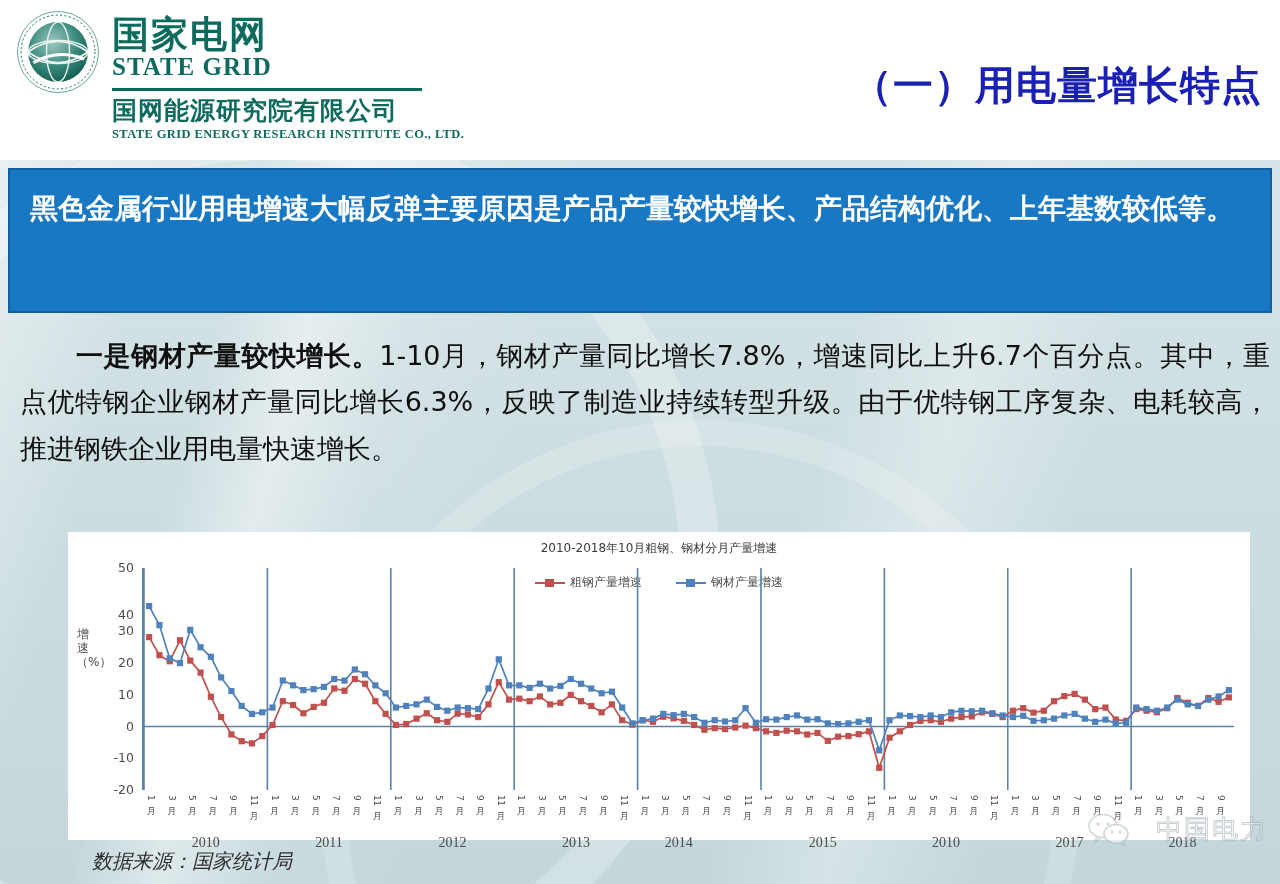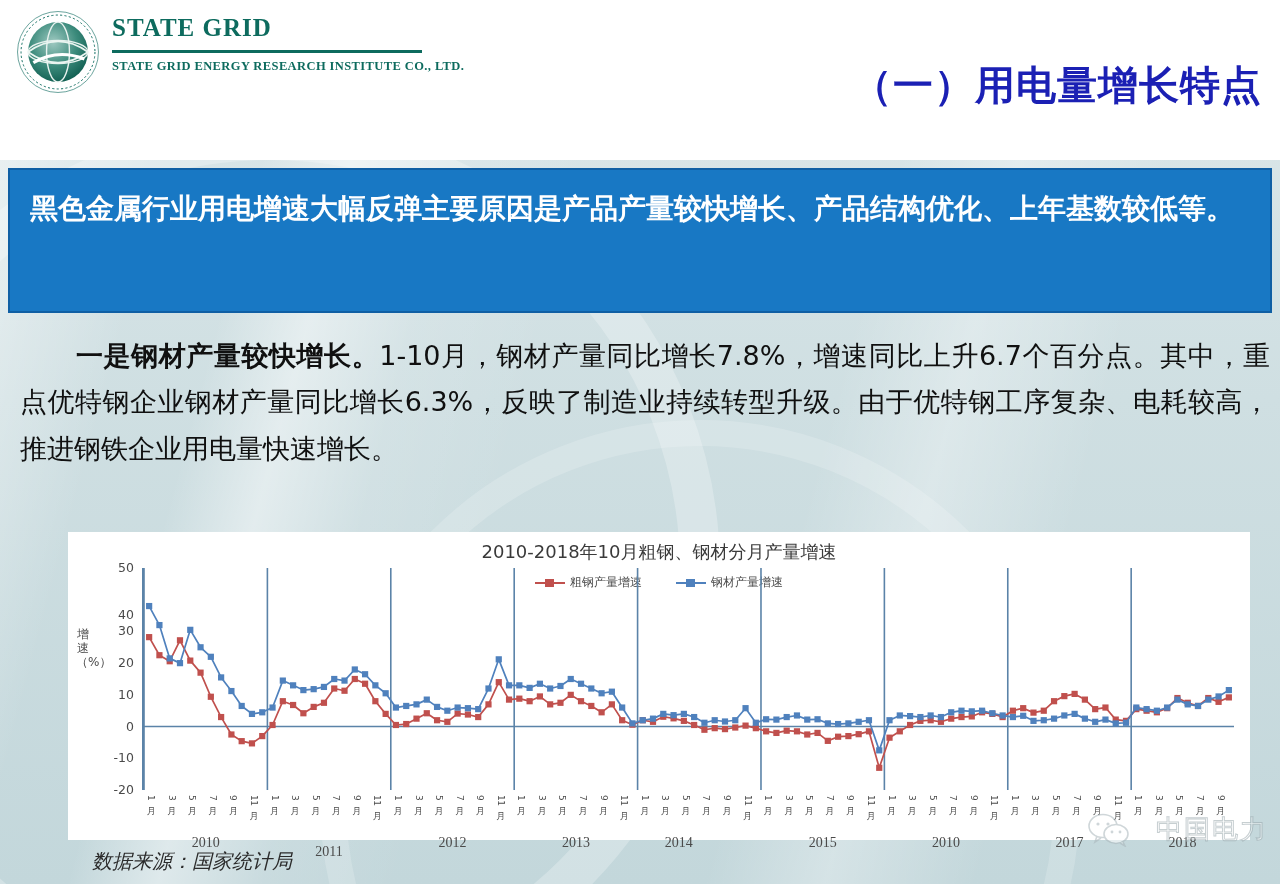--- a/index.html
+++ b/index.html
@@ -72,21 +72,21 @@
 
   
   #chart-card {
     position: absolute; left: 68px; top: 532px; width: 1182px; height: 308px;
     background: #ffffff;
   }
   #chart-title {
     position: absolute; left: 0; top: 8px; width: 100%;
     text-align: center;
     font-family: "DejaVu Sans", sans-serif;
-    font-size: 18px; color: #3a3a3a;
+    font-size: 12px; color: #3a3a3a;
   }
   #legend {
     position: absolute; left: 0; top: 42px; width: 100%;
     display: flex; justify-content: center; gap: 34px;
     font-family: "DejaVu Sans", sans-serif; font-size: 12px; color: #4a4a4a;
   }
   .legend-item { display: flex; align-items: center; gap: 5px; }
   .legend-mark { position: relative; width: 30px; height: 10px; }
   .legend-mark i { position: absolute; left: 0; top: 4px; width: 30px; height: 2.2px; display: block; }
   .legend-mark b { position: absolute; left: 10px; top: 1px; width: 9px; height: 8px; display: block; }
@@ -150,22 +150,24 @@
         <circle cx="50" cy="50" r="34" fill="url(#gg)"></circle>
         <ellipse cx="50" cy="50" rx="34" ry="13" fill="none" stroke="#e8f2ef" stroke-width="1.6"></ellipse>
         <ellipse cx="50" cy="50" rx="13" ry="34" fill="none" stroke="#e8f2ef" stroke-width="1.6"></ellipse>
         <path d="M16 50 Q50 26 84 50" fill="none" stroke="#eaf5f1" stroke-width="2"></path>
         <path d="M16 50 Q50 74 84 50" fill="none" stroke="#eaf5f1" stroke-width="2"></path>
         <path d="M22 62 Q50 46 80 58" fill="none" stroke="#ffffff" stroke-width="3.6"></path>
         <circle cx="50" cy="50" r="42" fill="none" stroke="#0d6b5e" stroke-width="1.1" stroke-dasharray="2.4 2.6"></circle>
         <circle cx="50" cy="50" r="46" fill="none" stroke="#0d6b5e" stroke-width="0.7"></circle>
       </svg>
       <div id="brand">
+        <div class="brand-cn">国家电网</div>
         <div class="brand-en">STATE GRID</div>
         <div class="brand-rule"></div>
+        <div class="brand-cn2">国网能源研究院有限公司</div>
         <div class="brand-en2">STATE GRID ENERGY RESEARCH INSTITUTE CO., LTD.</div>
       </div>
     </div>
     <div id="header-title">（一）用电量增长特点</div>
   </div>
 
   <div id="banner">
     <div id="banner-text">黑色金属行业用电增速大幅反弹主要原因是产品产量较快增长、产品结构优化、上年基数较低等。</div>
   </div>
 
@@ -587,21 +589,21 @@
         <div class="xmonth" style="left: 981.047px; top: 263px;">5月</div>
         <div class="xmonth" style="left: 1001.61px; top: 263px;">7月</div>
         <div class="xmonth" style="left: 1022.18px; top: 263px;">9月</div>
         <div class="xmonth" style="left: 1042.75px; top: 263px;">11月</div>
         <div class="xmonth" style="left: 1063.31px; top: 263px;">1月</div>
         <div class="xmonth" style="left: 1083.88px; top: 263px;">3月</div>
         <div class="xmonth" style="left: 1104.44px; top: 263px;">5月</div>
         <div class="xmonth" style="left: 1125.01px; top: 263px;">7月</div>
         <div class="xmonth" style="left: 1145.58px; top: 263px;">9月</div>
         <div class="xyear" style="left: 76px; width: 123.396px; top: 303px;">2010</div>
-        <div class="xyear" style="left: 199.396px; width: 123.396px; top: 312px;">2011</div>
+        <div class="xyear" style="left: 199.396px; width: 123.396px; top: 303px;">2011</div>
         <div class="xyear" style="left: 322.792px; width: 123.396px; top: 303px;">2012</div>
         <div class="xyear" style="left: 446.189px; width: 123.396px; top: 303px;">2013</div>
         <div class="xyear" style="left: 549px; width: 123.396px; top: 303px;">2014</div>
         <div class="xyear" style="left: 692.981px; width: 123.396px; top: 303px;">2015</div>
         <div class="xyear" style="left: 816.377px; width: 123.396px; top: 303px;">2010</div>
         <div class="xyear" style="left: 939.774px; width: 123.396px; top: 303px;">2017</div>
         <div class="xyear" style="left: 1063.17px; width: 102.83px; top: 303px;">2018</div>
       </div>
   </div>
 

